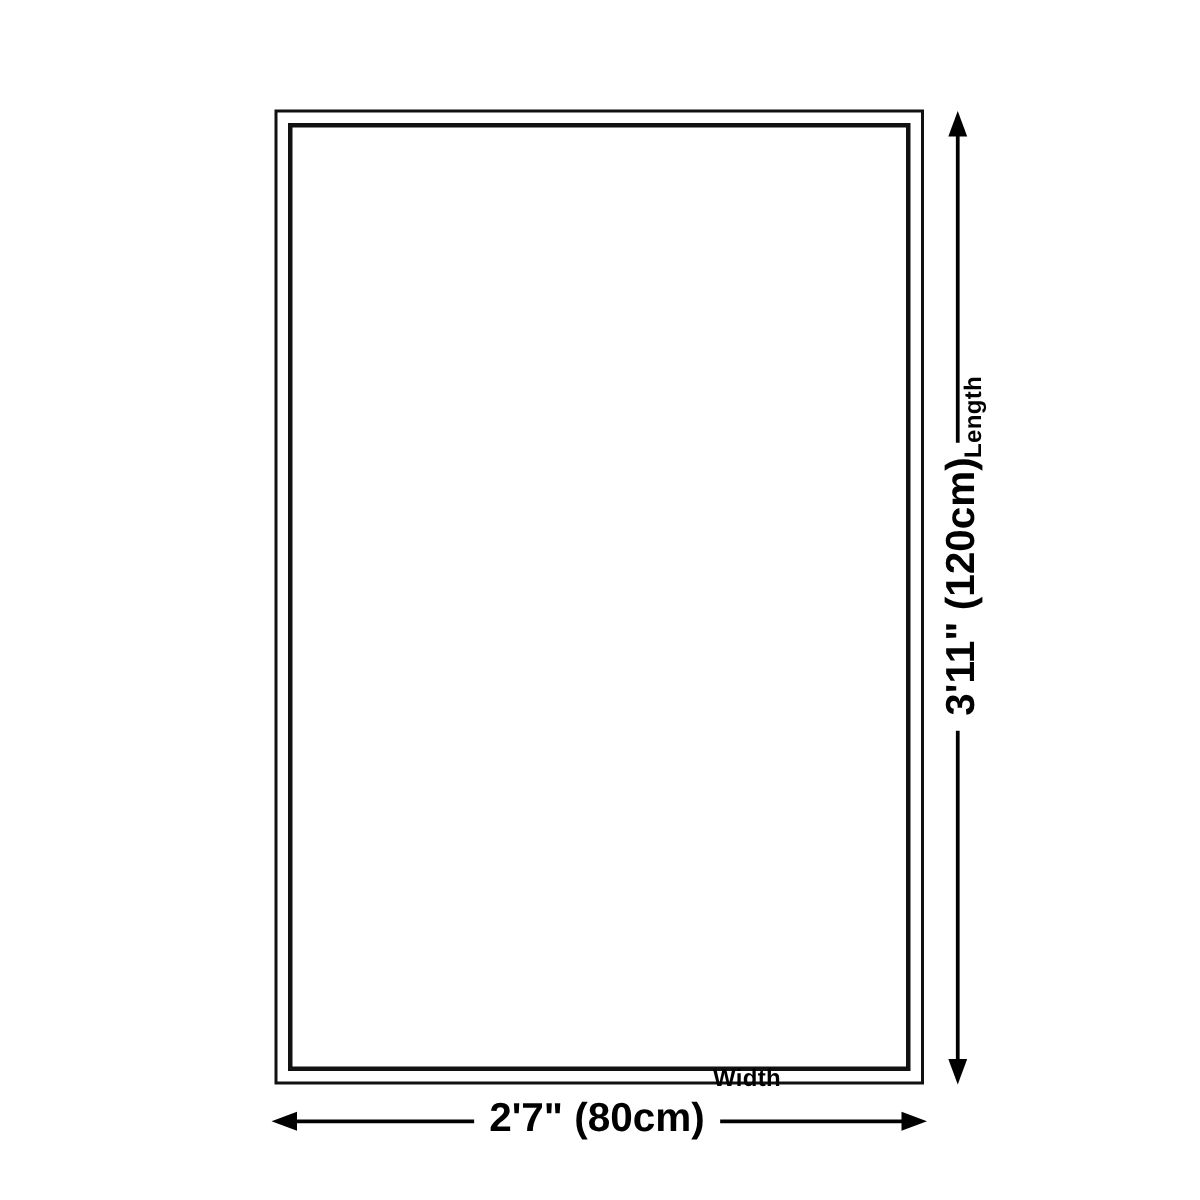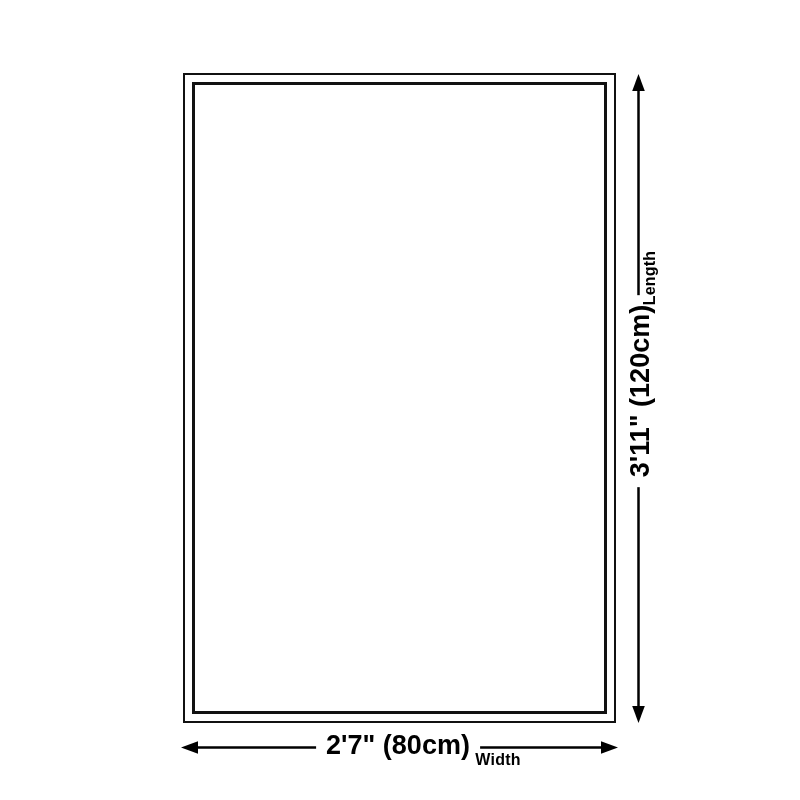--- a/index.html
+++ b/index.html
@@ -59,21 +59,21 @@
     font-size: 16px;
     letter-spacing: 0.2px;
   }
   .width-value {
     left: 398px;
     top: 746px;
     transform: translate(-50%, -50%);
   }
   .width-caption {
     left: 498px;
-    top: 760px;
+    top: 720px;
     transform: translate(-50%, -50%);
   }
   .length-value {
     left: 641px;
     top: 391px;
     transform: translate(-50%, -50%) rotate(-90deg);
   }
   .length-caption {
     left: 650px;
     top: 278px;

